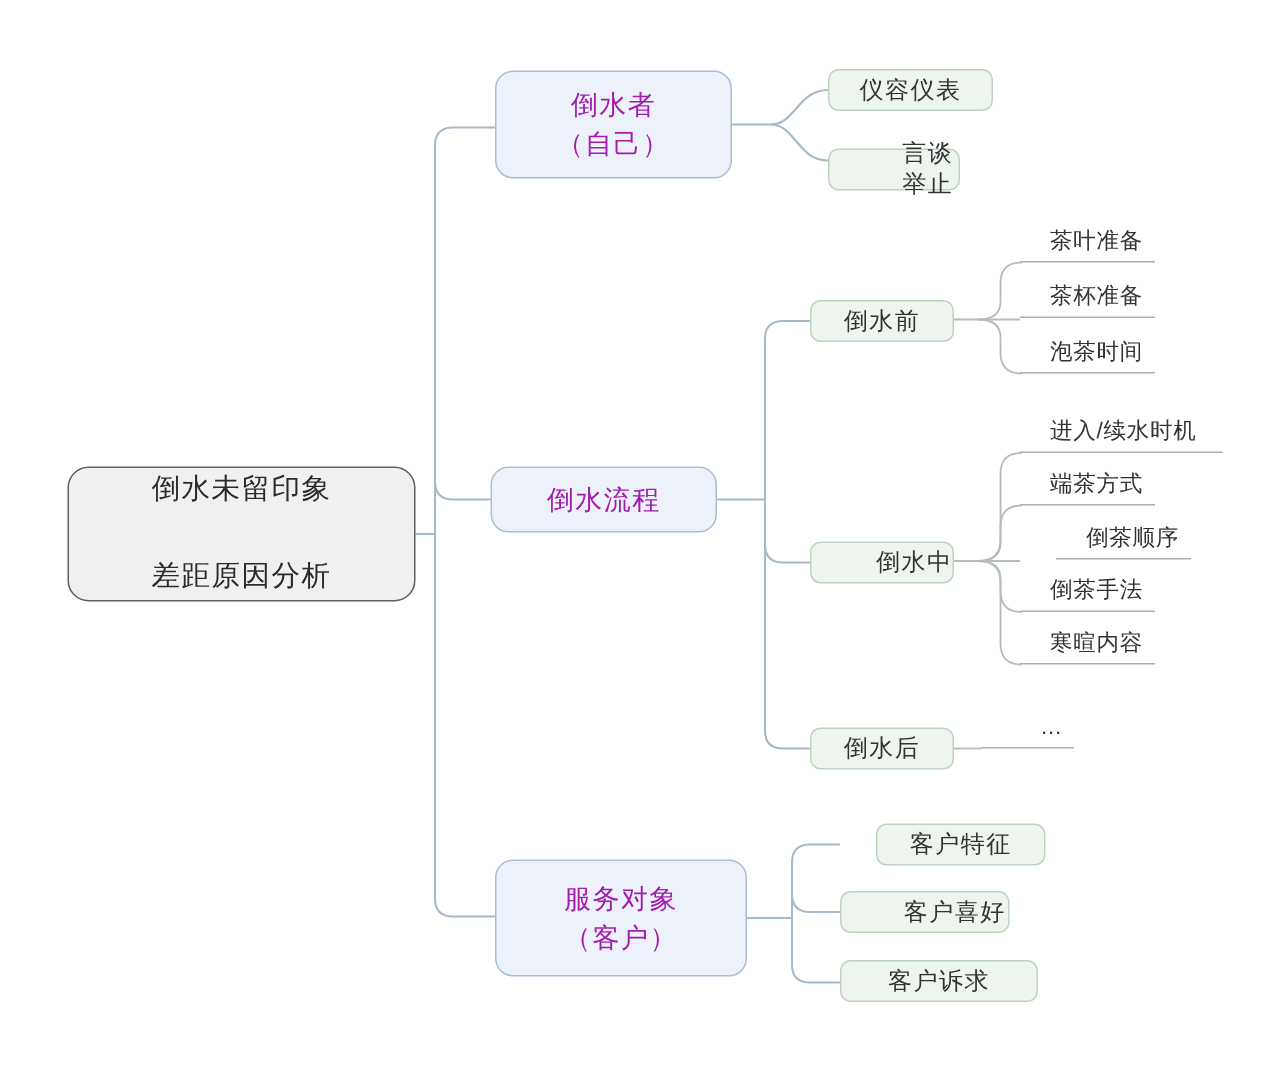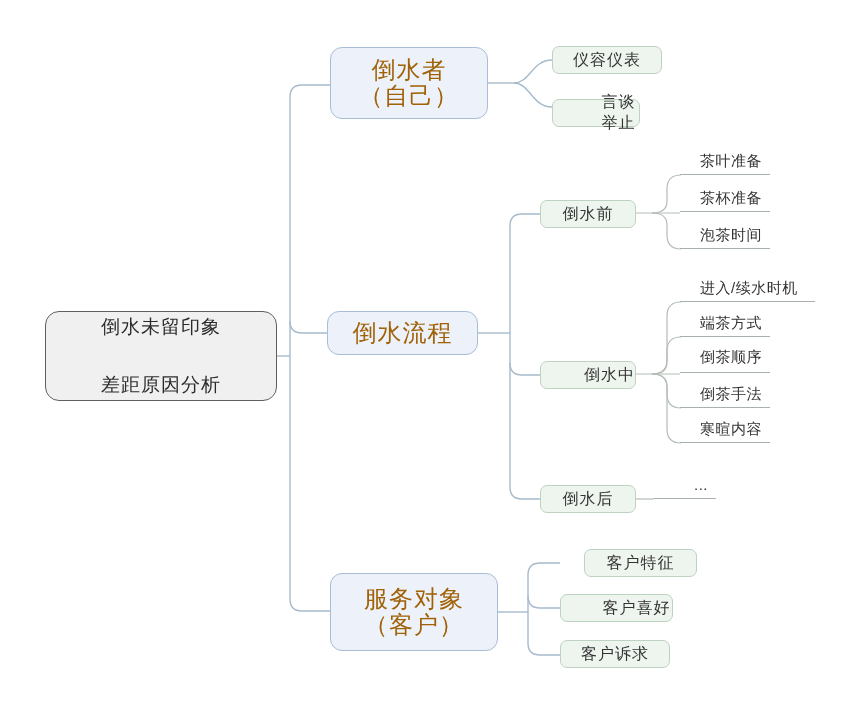--- a/index.html
+++ b/index.html
@@ -9,21 +9,21 @@
   }
   #wires{position:absolute;left:0;top:0;width:847px;height:716px;}
   .node{position:absolute;box-sizing:border-box;display:flex;flex-direction:column;
     align-items:center;justify-content:center;text-align:center;cursor:default;}
   .root{
     background:#f0f0f0;border:1.4px solid #5f5f5f;border-radius:14px;
     font-size:19px;color:#2b2b2b;line-height:30px;letter-spacing:1px;gap:28px;
   }
   .branch{
     background:#edf2fa;border:1.4px solid #a9bdd6;border-radius:12px;
-    font-size:24px;color:#a16207;line-height:26px;letter-spacing:1px;
+    font-size:18px;color:#a21caf;line-height:26px;letter-spacing:1px;
   }
   .topic{
     background:#eef5ef;border:1.2px solid #bed2c0;border-radius:7px;
     font-size:16px;color:#333;letter-spacing:1px;
   }
   .leaf{
     position:absolute;box-sizing:border-box;height:26px;line-height:24px;
     border-bottom:1.2px solid #a9b1ac;font-size:15px;color:#333;
     padding-left:20px;letter-spacing:0.5px;white-space:nowrap;cursor:default;
   }
@@ -90,33 +90,33 @@
   <div class="node topic" style="left:540px;top:485px;width:96px;height:28px;">
     <span>倒水后</span>
   </div>
 
   <div class="leaf" style="left:680px;top:149px;width:90px;">茶叶准备</div>
   <div class="leaf" style="left:680px;top:186px;width:90px;">茶杯准备</div>
   <div class="leaf" style="left:680px;top:223px;width:90px;">泡茶时间</div>
 
   <div class="leaf" style="left:680px;top:276px;width:135px;">进入/续水时机</div>
   <div class="leaf" style="left:680px;top:311px;width:90px;">端茶方式</div>
-  <div class="leaf" style="left:680px;top:347px;width:90px;font-family:Liberation Mono, monospace;">倒茶顺序</div>
+  <div class="leaf" style="left:704px;top:347px;width:90px;">倒茶顺序</div>
   <div class="leaf" style="left:680px;top:382px;width:90px;">倒茶手法</div>
   <div class="leaf" style="left:680px;top:417px;width:90px;">寒暄内容</div>
 
   <div class="leaf dots" style="left:654px;top:473px;width:62px;">...</div>
 
   <div class="node branch" style="left:330px;top:573px;width:168px;height:78px;">
     <span>服务对象</span>
     <span>（客户）</span>
   </div>
   <div class="node topic" style="left:584px;top:549px;width:113px;height:28px;">
     <span>客户特征</span>
   </div>
   <div class="node topic" style="left:560px;top:594px;width:113px;height:28px;padding-left:40px;">
     <span>客户喜好</span>
   </div>
-  <div class="node topic" style="left:560px;top:640px;width:110px;height:28px;">
+  <div class="node topic" style="left:560px;top:640px;width:132px;height:28px;">
     <span>客户诉求</span>
   </div>
 
 </div>
 
 </body></html>

